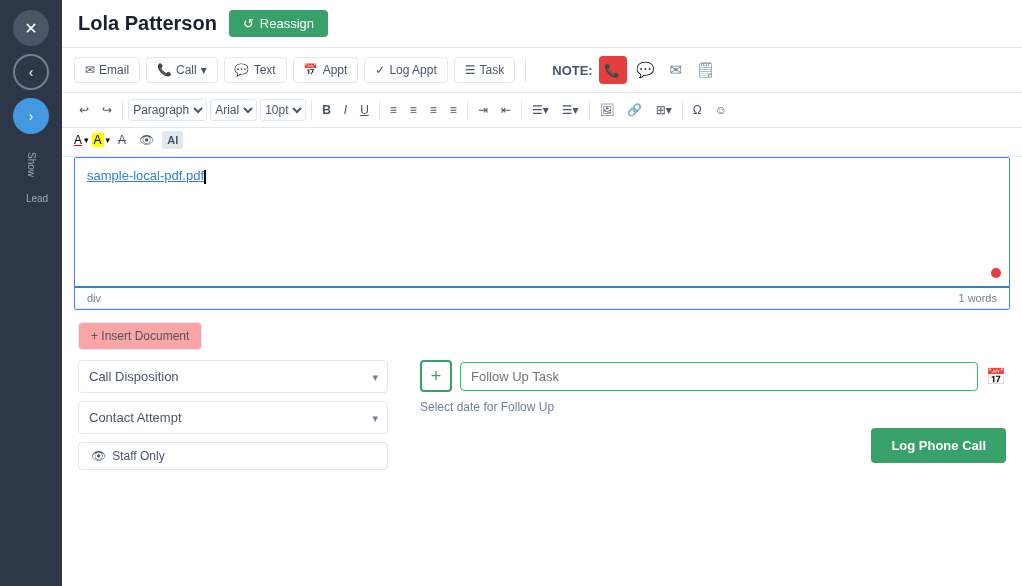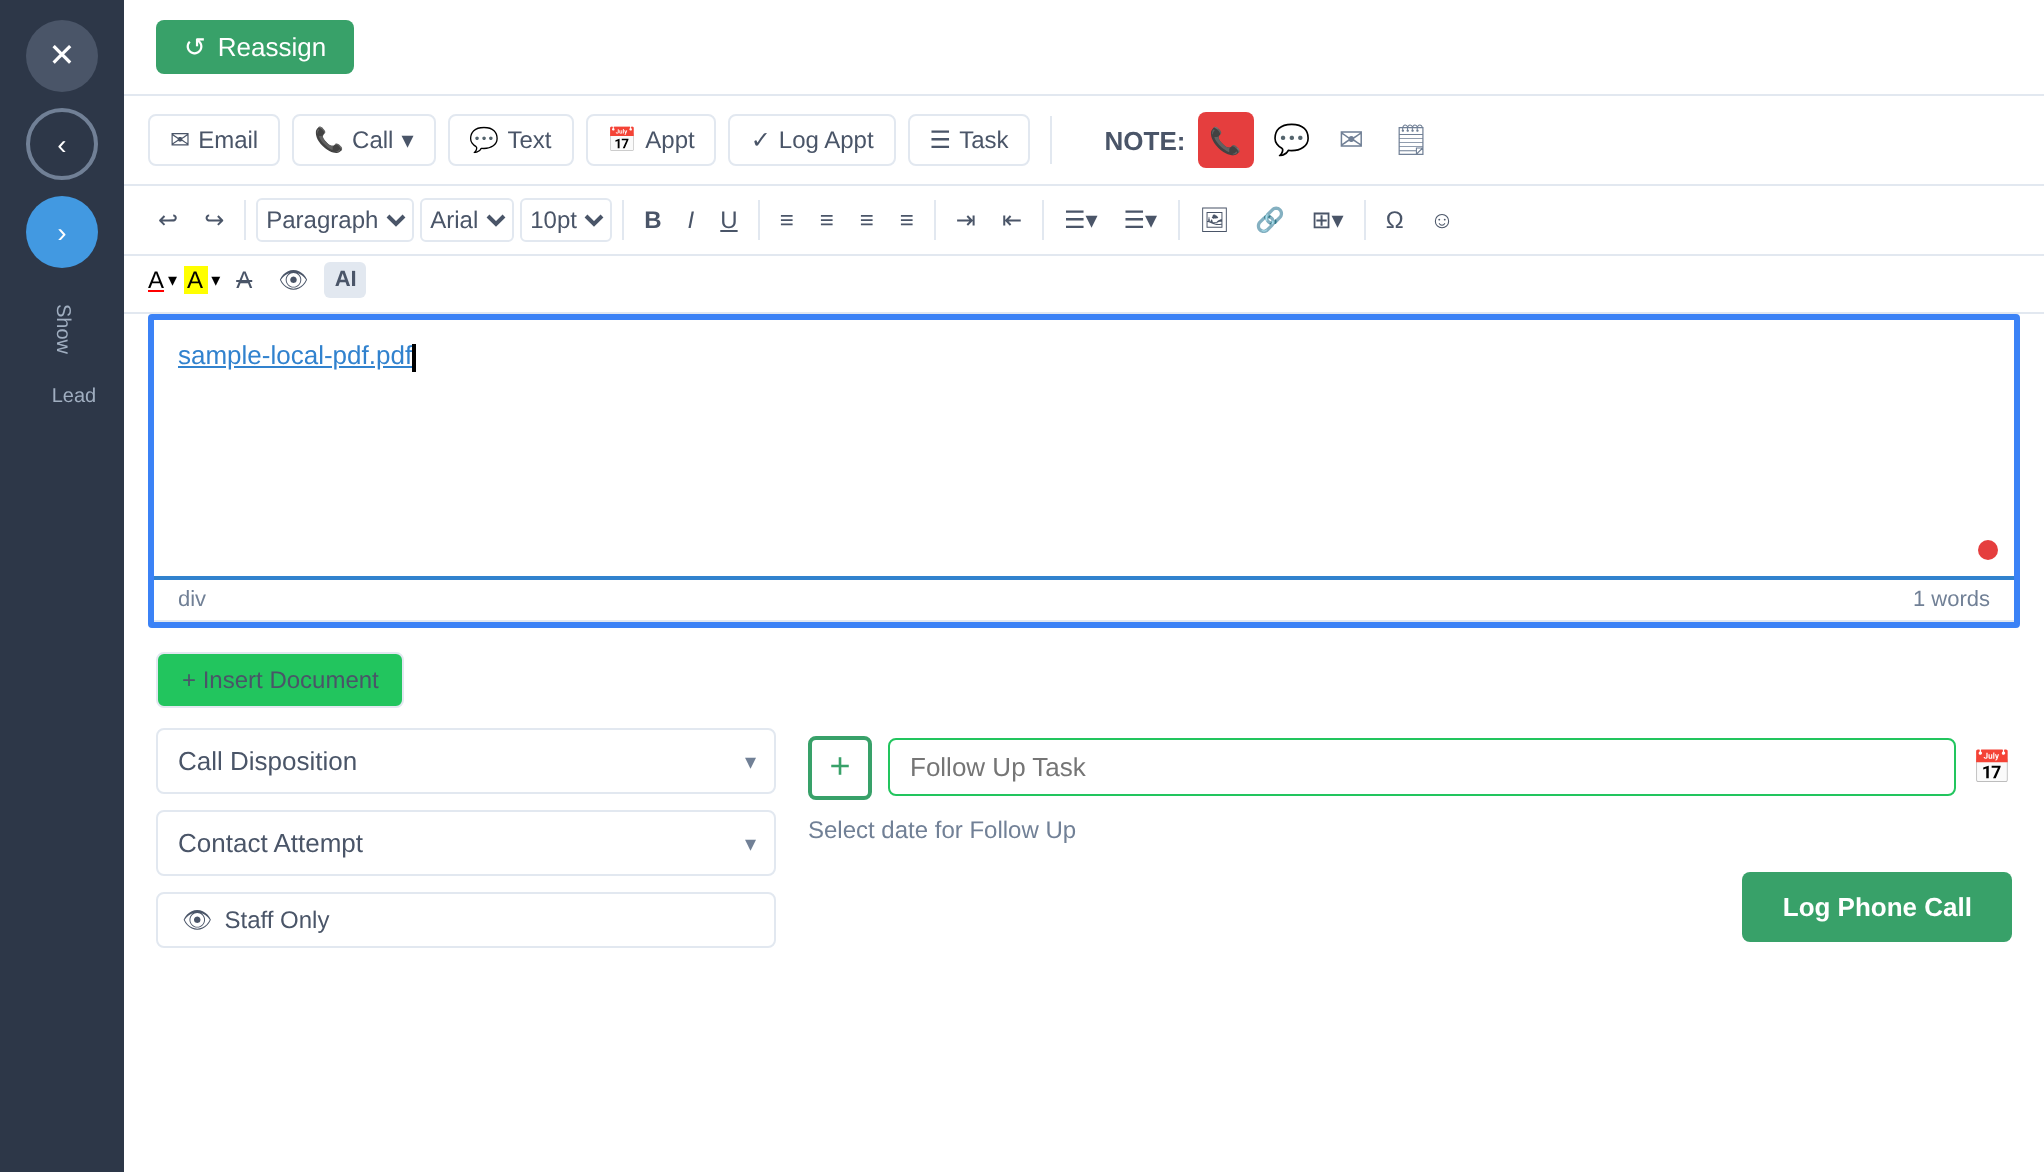--- a/index.html
+++ b/index.html
@@ -37,23 +37,23 @@
     .ed-color-row { display: flex; align-items: center; gap: 2px; }
 
     
     .editor-area { flex: 1; padding: 12px 16px; min-height: 150px; max-height: 200px; overflow-y: auto; border-bottom: 2px solid #3182ce; background: #fff; position: relative; }
     .editor-link { color: #3182ce; text-decoration: underline; font-size: 13px; }
     .editor-cursor { display: inline-block; width: 2px; height: 14px; background: #000; vertical-align: middle; }
     .editor-footer { display: flex; justify-content: space-between; padding: 4px 12px; font-size: 11px; color: #718096; background: #fff; border-bottom: 1px solid #e2e8f0; }
 
     
     .bottom-actions { padding: 12px 16px; background: #fff; display: flex; flex-direction: column; gap: 10px; }
-    .insert-doc-btn { display: inline-flex; align-items: flex-start; gap: 6px; padding: 6px 12px; border: 1px solid #e2e8f0; border-radius: 4px; background: #22c55e; cursor: pointer; font-size: 12px; color: #4a5568; width: fit-content; }
-
-    .bottom-row { display: flex; align-items: center; gap: 16px; }
+    .insert-doc-btn { display: inline-flex; align-items: flex-start; gap: 6px; padding: 6px 12px; border: 1px solid #e2e8f0; border-radius: 4px; background: #fca5a5; cursor: pointer; font-size: 12px; color: #4a5568; width: fit-content; }
+
+    .bottom-row { display: flex; align-items: flex-start; gap: 32px; }
     .left-controls { display: flex; flex-direction: column; gap: 8px; flex: 0 0 310px; }
     .right-controls { flex: 1; display: flex; flex-direction: column; gap: 6px; }
 
     .select-wrapper { position: relative; }
     .dropdown-select { width: 100%; padding: 8px 30px 8px 10px; border: 1px solid #e2e8f0; border-radius: 4px; font-size: 13px; color: #4a5568; appearance: none; background: #fff; cursor: pointer; }
     .dropdown-arrow { position: absolute; right: 10px; top: 50%; transform: translateY(-50%); color: #718096; font-size: 11px; pointer-events: none; }
 
     .staff-only-btn { display: inline-flex; align-items: center; gap: 6px; padding: 6px 12px; border: 1px solid #e2e8f0; border-radius: 4px; background: #fff; cursor: pointer; font-size: 12px; color: #4a5568; }
 
     .follow-up-row { display: flex; align-items: center; gap: 8px; }
@@ -81,20 +81,21 @@
     <button class="sidebar-forward">
       <span>›</span>
     </button>
     <div style="font-size:10px; color:#a0aec0; writing-mode: vertical-rl; margin-top: 10px;">Show</div>
     <div style="font-size:10px; color:#a0aec0; margin-top:8px;margin-left:12px;">Lead</div>
   </div>
 
   <div class="main-content">
 
     <div class="header">
+      <span class="header-title">Lola Patterson</span>
       <button class="reassign-btn">
         <span>↺</span>
         <span>Reassign</span>
       </button>
     </div>
 
     <div class="toolbar">
       <button class="toolbar-btn">
         <span>✉</span>
         <span>Email</span>
@@ -180,21 +181,21 @@
       </div>
       <div class="ed-color-row">
         <span style="font-size:12px; background:#ffff00; padding: 0 2px;">A</span>
         <span style="font-size:9px;">▾</span>
       </div>
       <button class="ed-btn" style="text-decoration:line-through;">A</button>
       <button class="ed-btn">👁</button>
       <button class="ed-btn" style="background:#e2e8f0; font-weight:bold; font-size:11px;">AI</button>
     </div>
 
-    <div style="margin: 0 12px; border: 3px solid #3b82f6; border-radius: 2px; background:#fff; position: relative;">
+    <div style="margin: 0 12px; border: 1px solid #3b82f6; border-radius: 2px; background:#fff; position: relative;">
       <div class="editor-area" style="min-height: 130px; max-height: 160px; padding: 10px 12px;">
         <a class="editor-link">sample-local-pdf.pdf</a><span class="editor-cursor"></span>
         <div class="red-dot"></div>
       </div>
       <div class="editor-footer">
         <span>div</span>
         <span>1 words</span>
       </div>
     </div>
 

